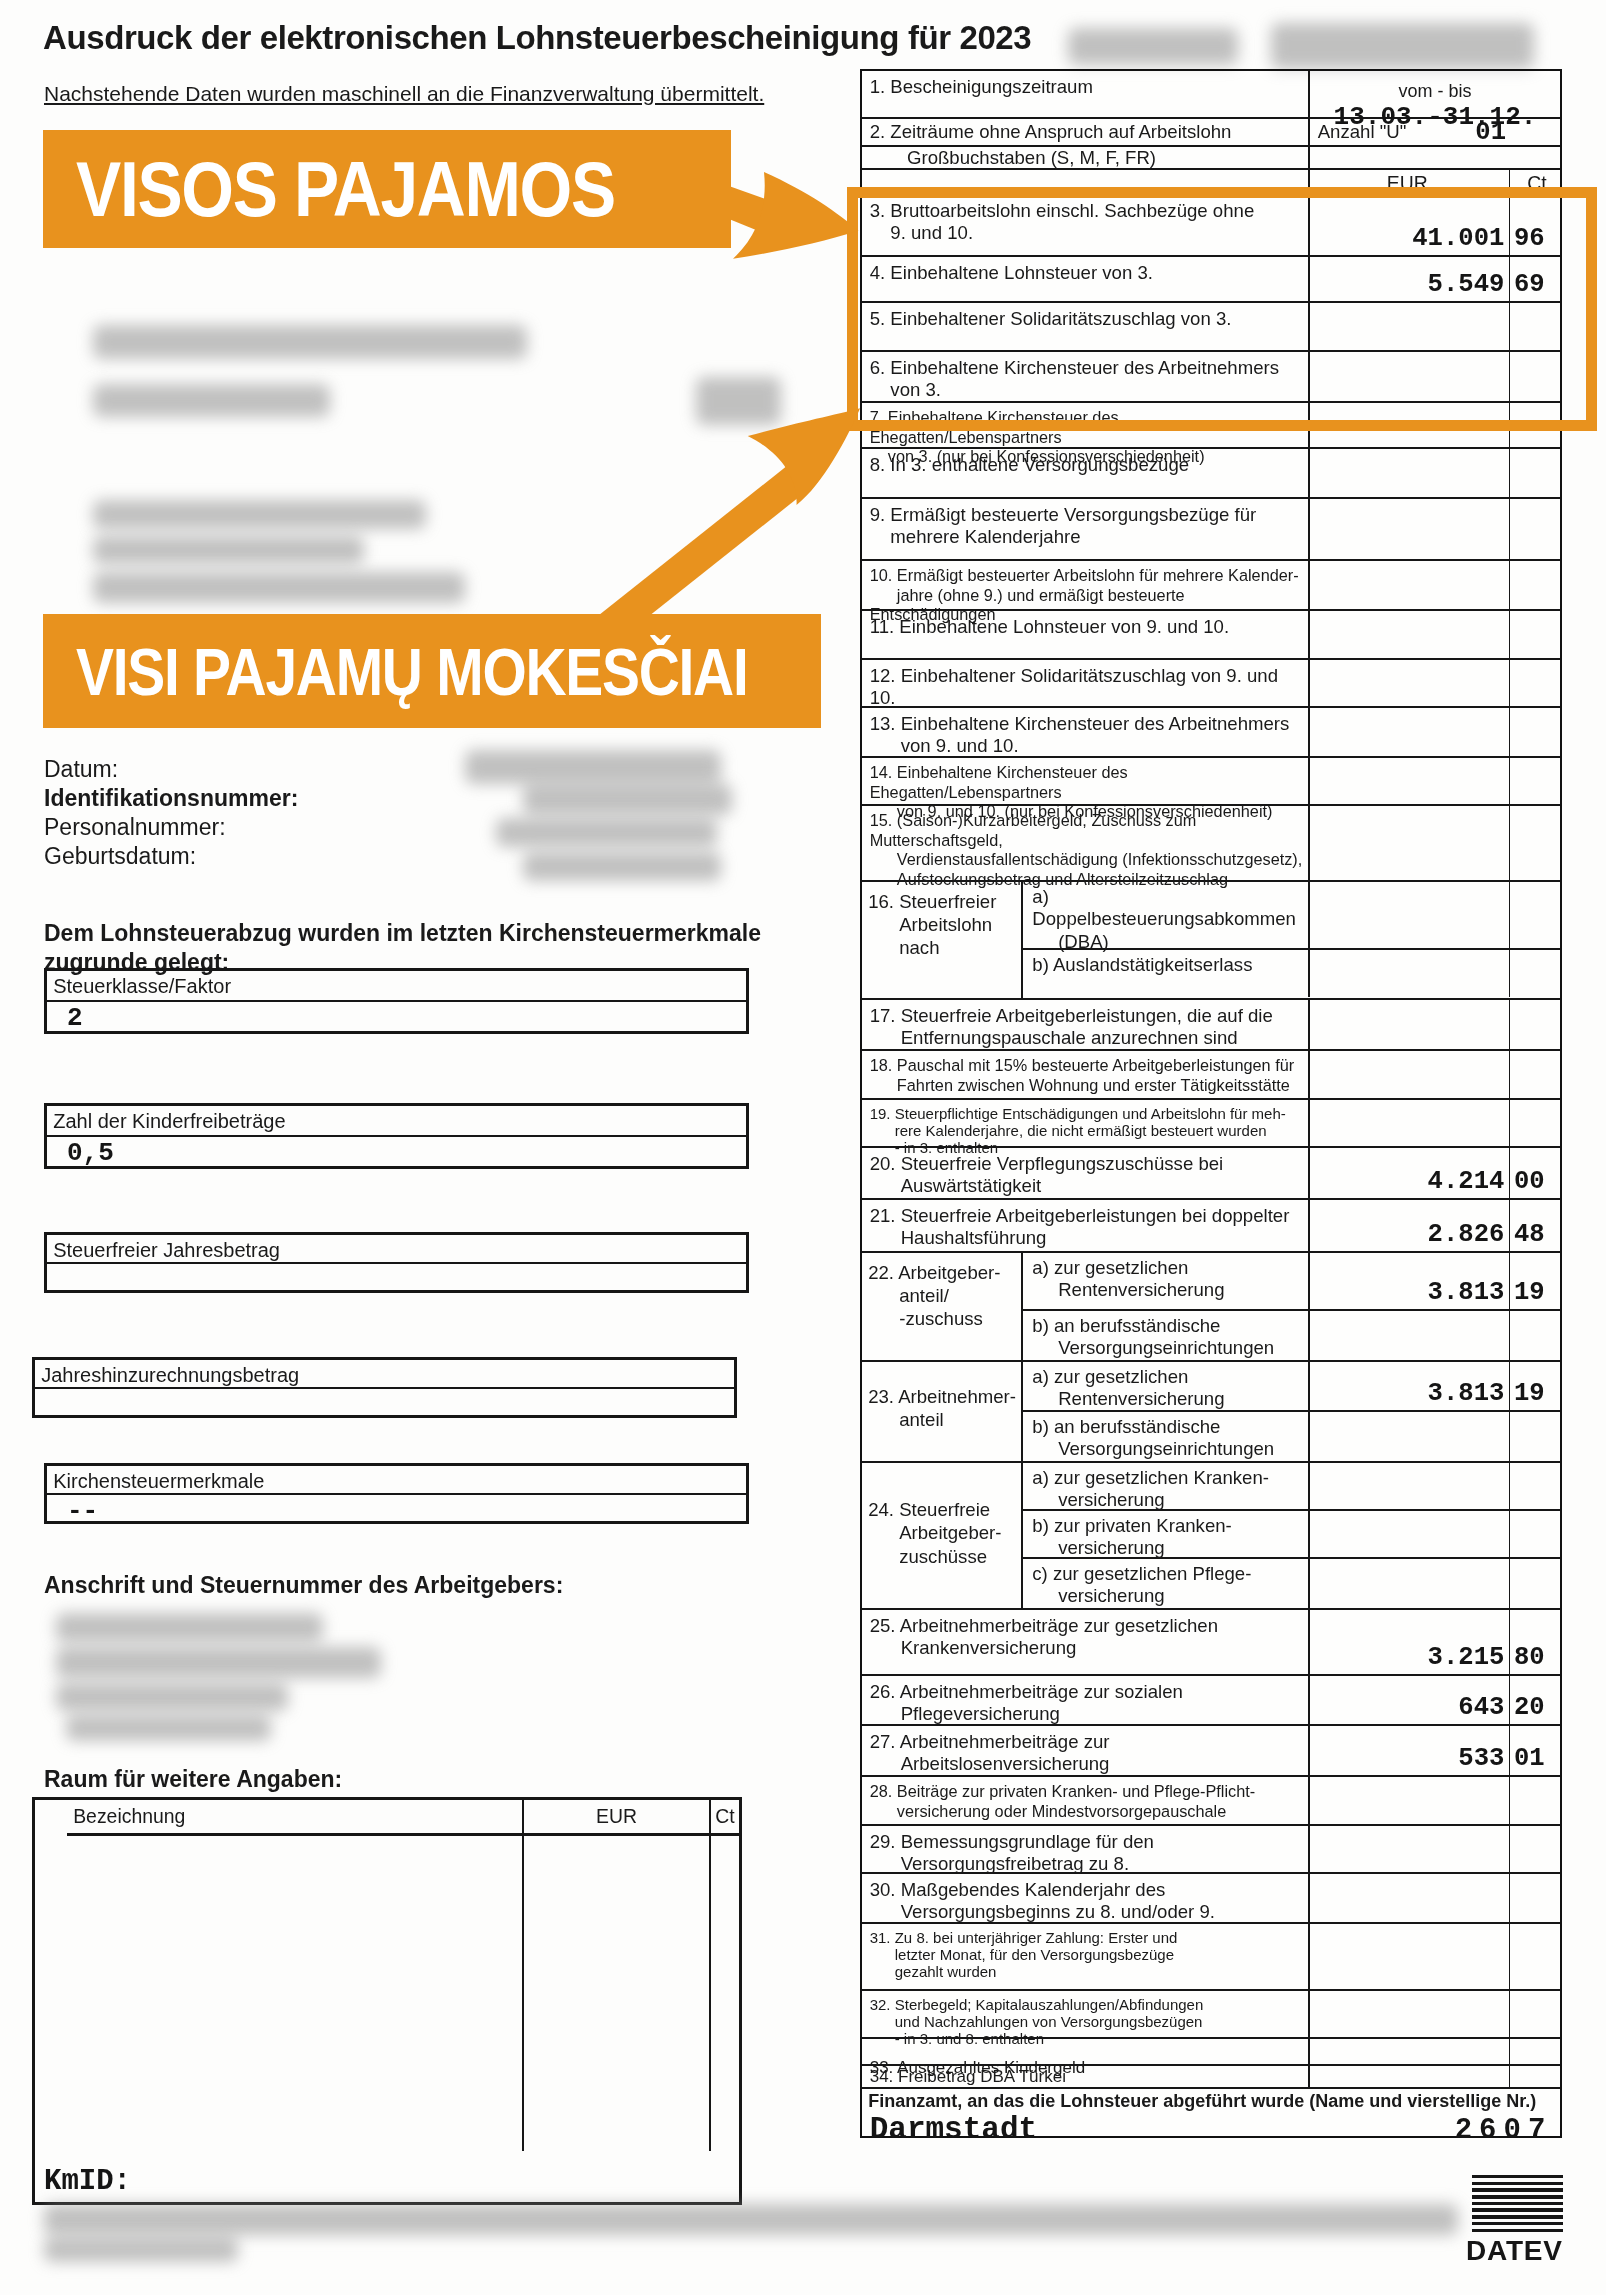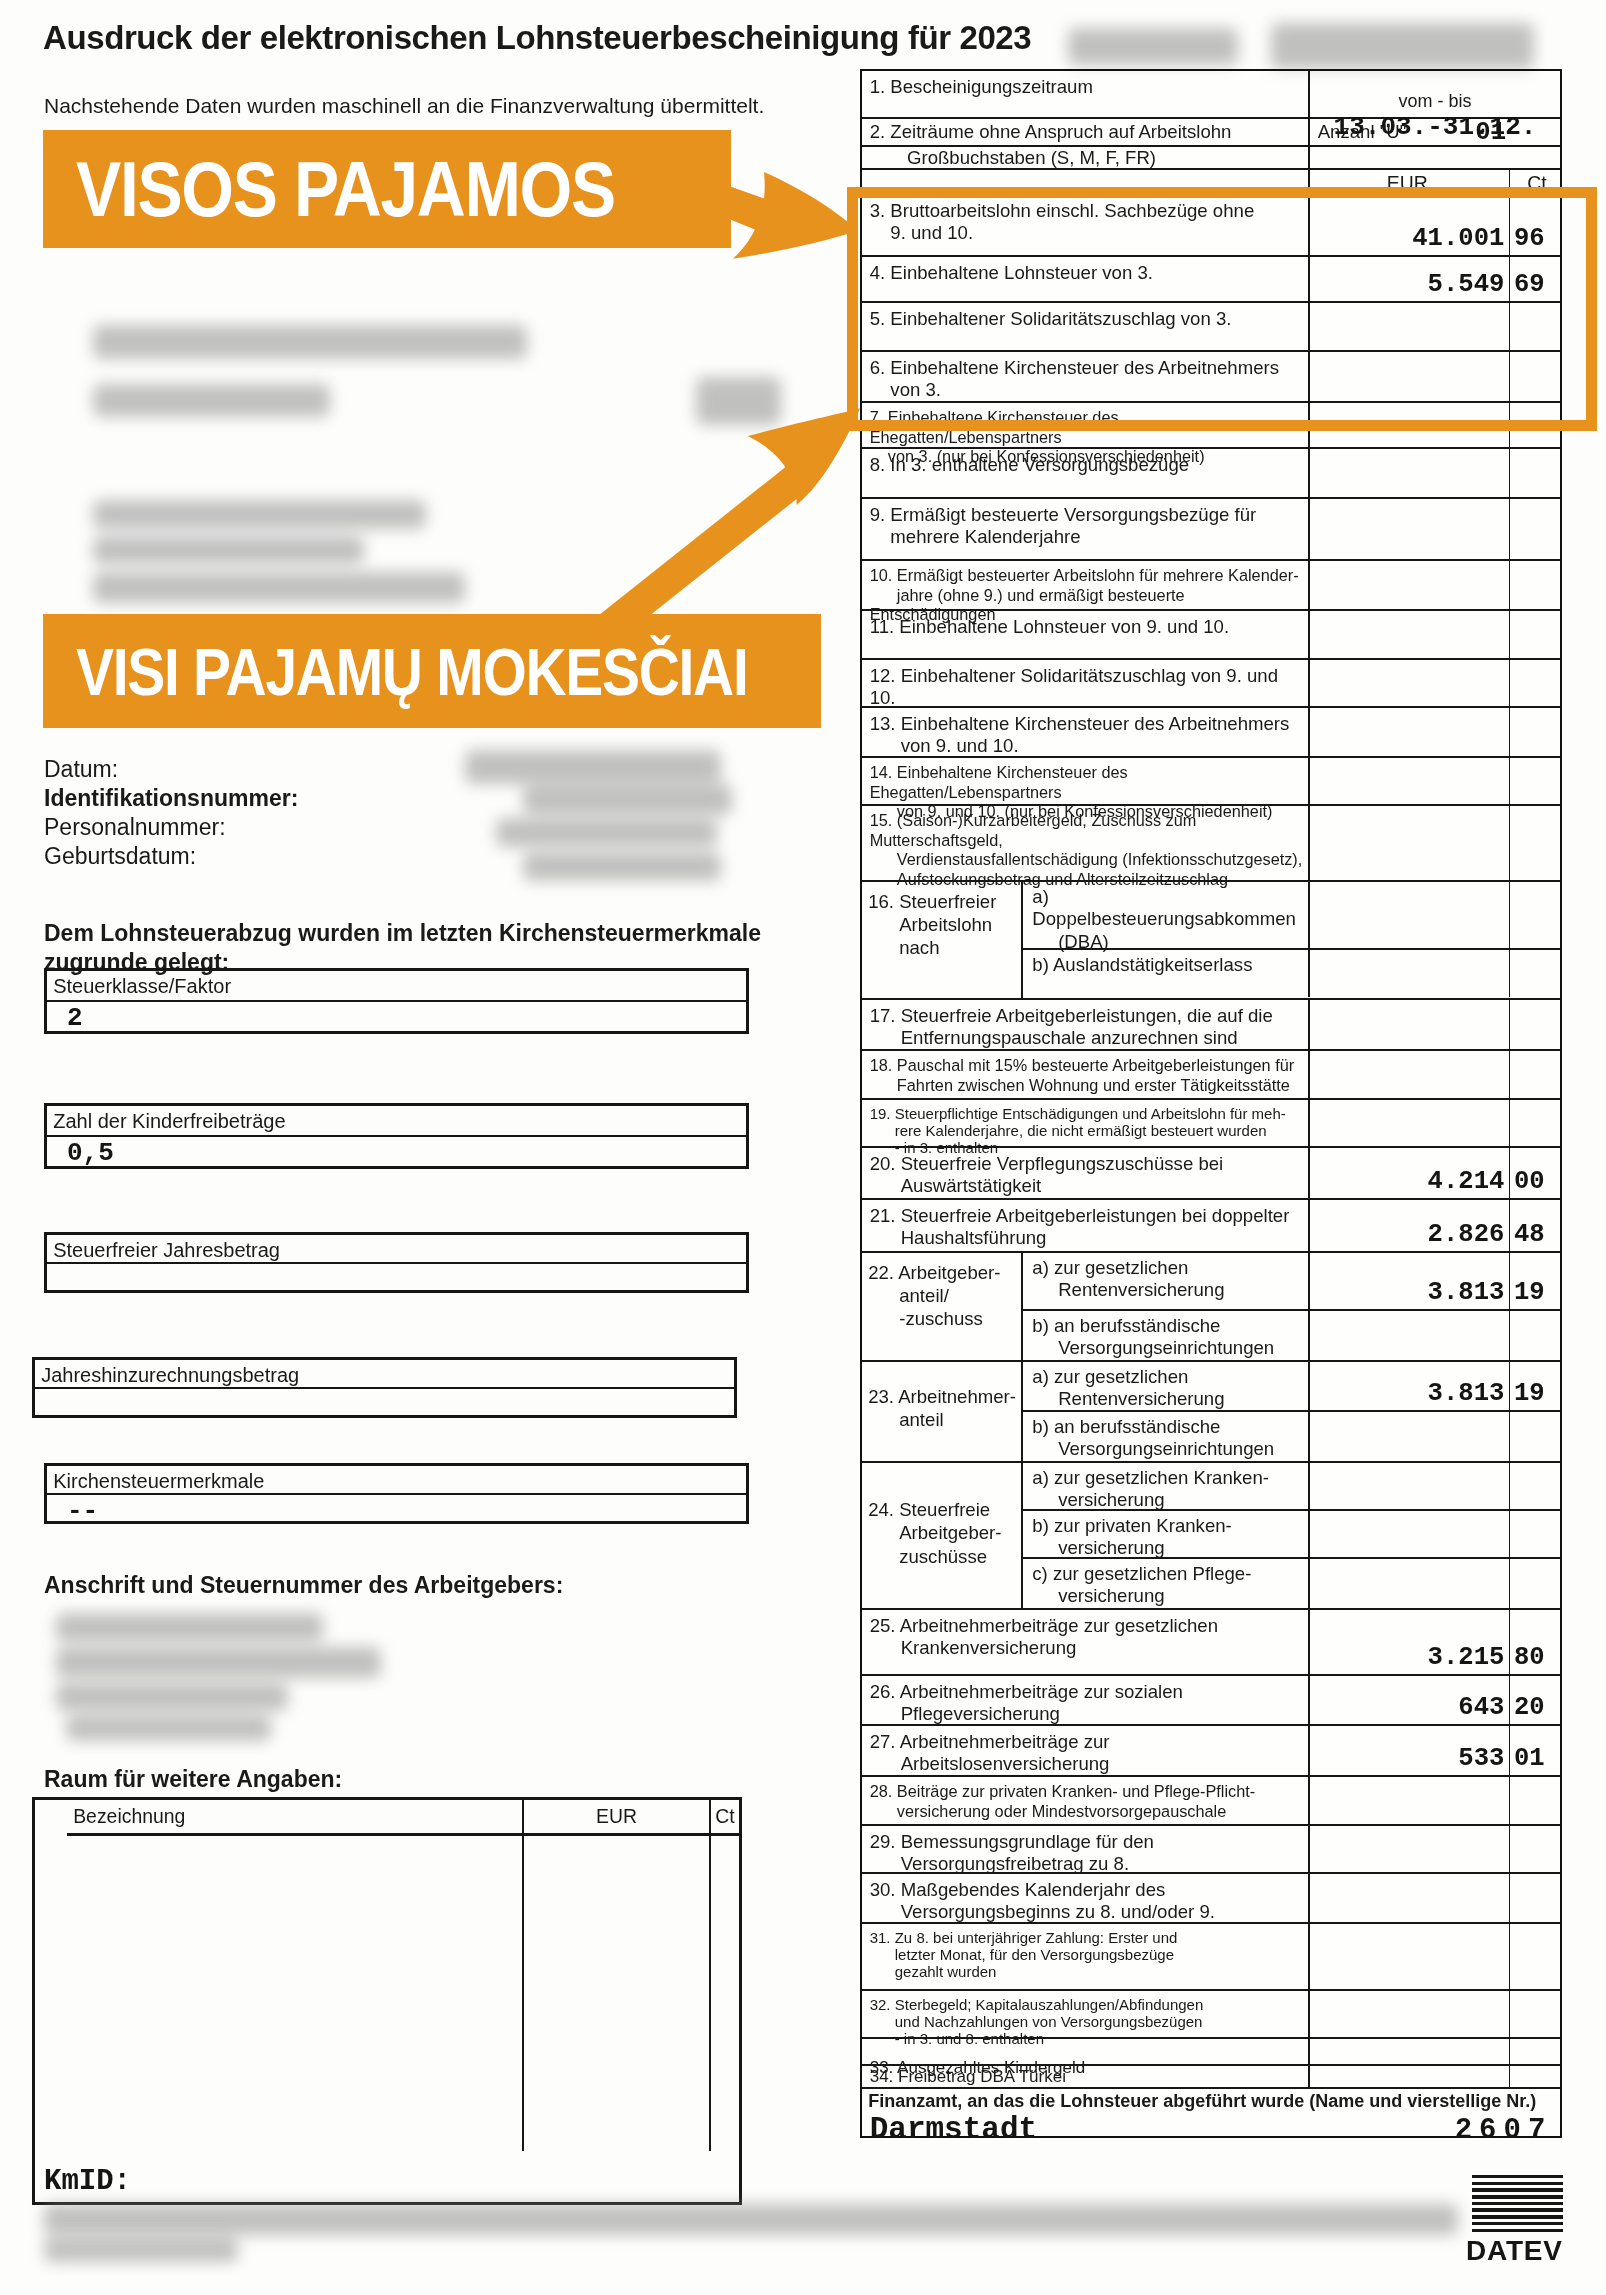--- a/index.html
+++ b/index.html
@@ -48,21 +48,21 @@
   .trow.last { border-bottom:none; }
   .lbl { width:448px; border-right:2.3px solid #161616; padding:4.6px 3.1px 1.5px 7.7px; font-size:18.6px; line-height:1.22; box-sizing:border-box; white-space:pre-wrap; }
   .lbl.sm { font-size:16.3px; }
   .lbl.xs { font-size:15px; line-height:1.16; }
   .lbl.ind { padding-left:45px; }
   .eur { width:200px; border-right:1.5px solid #161616; display:flex; align-items:flex-end; justify-content:flex-end; padding:0 4.6px 2.3px 0; font-size:25.6px; box-sizing:border-box; }
   .ct { flex:1; display:flex; align-items:flex-end; padding:0 0 2.3px 3.9px; font-size:25.6px; }
   .hdrcell { align-items:flex-start !important; justify-content:center !important; font-size:19.4px; padding-top:2.3px !important; font-family:"Liberation Sans",sans-serif; font-weight:400; }
   .span2 { flex:1; display:flex; flex-direction:column; align-items:center; }
   .span2.rowdir { flex-direction:row; align-items:flex-start; justify-content:space-between; padding:2.3px 54px 0 7.7px; box-sizing:border-box; }
-  .periodlbl { font-size:18px; padding-top:20px; }
+  .periodlbl { font-size:18px; padding-top:10px; }
   .periodval { font-size:26px; }
   .anzlbl { font-size:18.6px; }
   .anzval { font-size:25.6px; margin-top:-3.1px; }
   .glbl { width:161px; border-right:2.3px solid #161616; padding:7.7px 1.5px 0 6.2px; font-size:18.6px; line-height:1.25; box-sizing:border-box; white-space:pre-wrap; }
   .gcol { flex:1; display:flex; flex-direction:column; }
   .gsrow { display:flex; border-bottom:2.3px solid #161616; box-sizing:border-box; }
   .gsrow.last { border-bottom:none; }
   .slbl { width:287px; border-right:2.3px solid #161616; padding:3.9px 1.5px 0 9.3px; font-size:18.6px; line-height:1.2; box-sizing:border-box; white-space:pre-wrap; }
   .finanz { display:block; border-bottom:none; padding:2.3px 6.2px 0 6.2px; height:47px; box-sizing:border-box; }
   .finlbl { font-size:18px; font-weight:700; }
@@ -76,21 +76,21 @@
   .datev .word { font-size:28px; font-weight:700; letter-spacing:0.8px; color:#161616; margin-top:3.1px; }
 
   .kmid { font-size:29px; }
 </style>
 </head>
 <body>
 
 <div class="page">
 
   <div class="abs doc-title" style="left:43px; top:18.6px; width:1038px;">Ausdruck der elektronischen Lohnsteuerbescheinigung für 2023</div>
-  <div class="abs doc-subtitle" style="left:44px; top:94px; width:813px;">Nachstehende Daten wurden maschinell an die Finanzverwaltung übermittelt.</div>
+  <div class="abs doc-subtitle" style="left:44px; top:82px; width:813px;text-decoration:underline;">Nachstehende Daten wurden maschinell an die Finanzverwaltung übermittelt.</div>
 
   <div class="blur" style="left:1068px; top:28px; width:170px; height:37px;"></div>
   <div class="blur" style="left:1271px; top:23px; width:263px; height:46px;"></div>
 
   <div class="abs banner" style="left:43px; top:130px; width:655px; height:118px;">
     <span class="banner-text" style="font-size:77px;">VISOS PAJAMOS</span>
   </div>
 
   <div class="abs banner" style="left:43px; top:614px; width:745px; height:114px;">
     <span class="banner-text" style="font-size:67px; transform:scaleX(0.85);">VISI PAJAMŲ MOKESČIAI</span>

